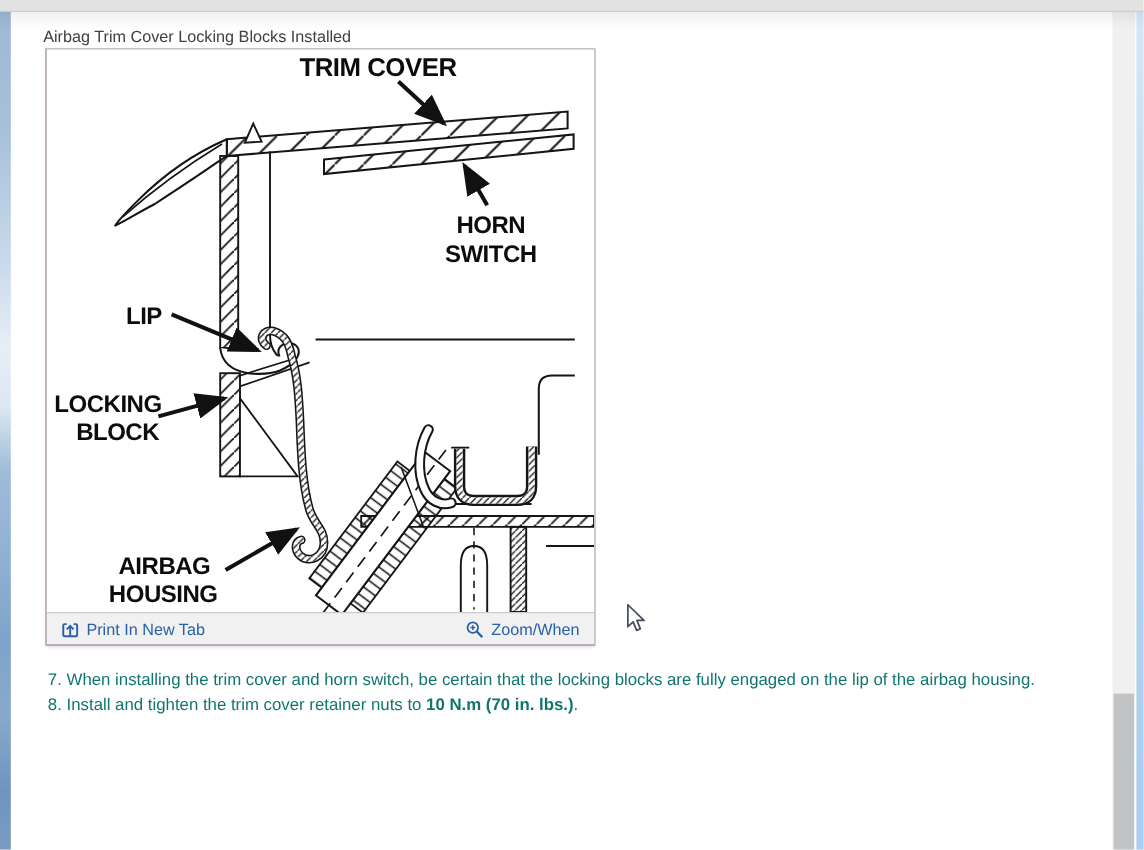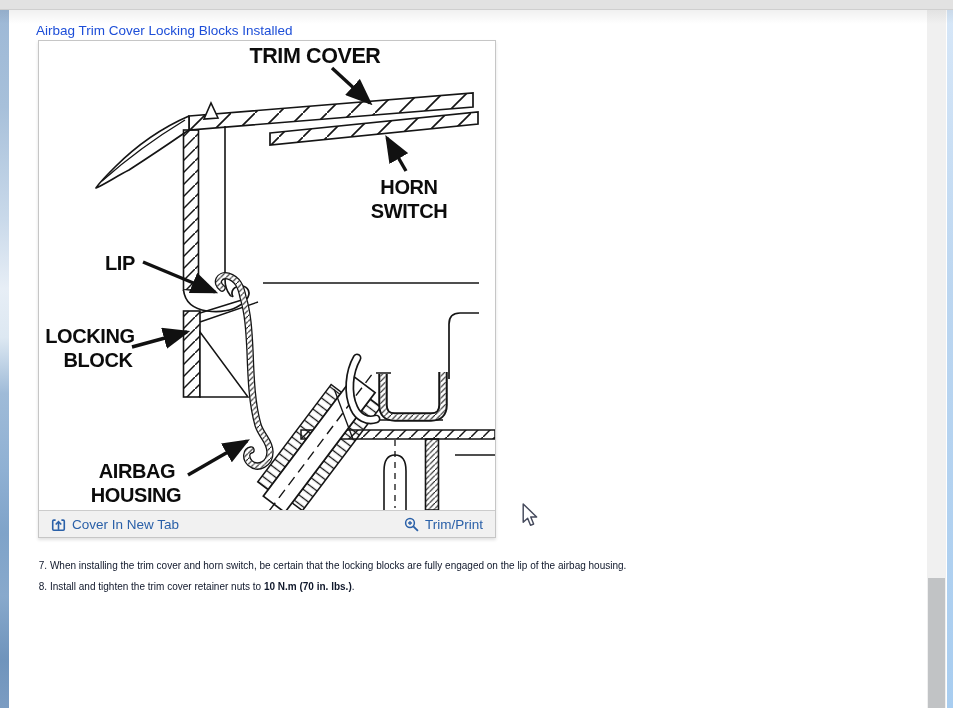--- a/index.html
+++ b/index.html
@@ -33,42 +33,42 @@
     position:absolute;right:7px;top:9px;bottom:0;width:19px;
     background:#f0f0f0;z-index:4;
   }
   .scroll-thumb{
     position:absolute;right:8px;top:578px;width:17px;height:130px;
     background:#c1c3c5;z-index:5;
   }
   .content{position:absolute;left:36px;top:0;width:892px;z-index:2;}
   .fig-title{
     position:absolute;left:0;top:23px;
-    font-size:13.5px;color:#1d4ed8;white-space:nowrap;
+    font-size:13.5px;color:#404040;white-space:nowrap;
   }
   .fig-box{
     position:absolute;left:2px;top:40px;width:456px;
     border:1px solid #c6c6c6;background:#701a75;
     box-shadow:0 2px 3px rgba(0,0,0,0.12);
   }
   .fig-canvas{width:456px;height:469px;background:#fff;}
   .fig-toolbar{
     height:26px;background:#f1f1f1;border-top:1px solid #cccccc;
     display:flex;align-items:center;justify-content:space-between;
     padding:0 12px;
   }
   .lnk{
     display:flex;align-items:center;gap:6px;
     color:#2a60a8;font-size:13.5px;text-decoration:none;cursor:pointer;
     white-space:nowrap;
   }
   .lnk svg{display:block;}
   .instructions{
     position:absolute;left:0;top:556px;width:892px;
-    font-size:10px;line-height:20.5px;color:#0f172a;
+    font-size:14px;line-height:20.5px;color:#0f766e;
   }
   .instructions p{margin:0;white-space:pre-wrap;}
   .lbl{font-family:"Liberation Sans",sans-serif;font-weight:bold;fill:#0c0c0c;letter-spacing:-0.4px;}
   .arrow{stroke:#111;stroke-width:3.4;marker-end:url(#ah);}
   .cursor{position:absolute;left:521px;top:503px;z-index:9;}
 </style>
 </head>
 <body>
 
 <div class="top-band"></div>
@@ -192,29 +192,29 @@
     </div>
 
     <div class="fig-toolbar">
       <a class="lnk">
         <svg width="15" height="15" viewBox="0 0 14 14">
           <rect x="1.6" y="2.9" width="10.8" height="9.4" rx="1" fill="none" stroke="#2a60a8" stroke-width="1.5"></rect>
           <rect x="4.3" y="1.6" width="5.4" height="2.6" fill="#f1f1f1"></rect>
           <path d="M7,12 V4.6" stroke="#2a60a8" stroke-width="1.5" fill="none"></path>
           <path d="M4.4,7 L7,4.3 L9.6,7" stroke="#2a60a8" stroke-width="1.5" fill="none"></path>
         </svg>
-        <span>Cover In New Tab</span>
+        <span>Print In New Tab</span>
       </a>
       <a class="lnk">
         <svg width="15" height="15" viewBox="0 0 14 14">
           <circle cx="5.6" cy="5.6" r="4.1" fill="none" stroke="#2a60a8" stroke-width="1.4"></circle>
           <path d="M5.6,3.8 V7.4 M3.8,5.6 H7.4" stroke="#2a60a8" stroke-width="1.2" fill="none"></path>
           <path d="M8.7,8.7 L13,13" stroke="#2a60a8" stroke-width="1.7" fill="none"></path>
         </svg>
-        <span>Trim/Print</span>
+        <span>Zoom/When</span>
       </a>
     </div>
   </div>
 
   <div class="instructions">
     <p> 7. When installing the trim cover and horn switch, be certain that the locking blocks are fully engaged on the lip of the airbag housing.</p>
     <p><span> 8. Install and tighten the trim cover retainer nuts to </span><b>10 N.m (70 in. lbs.)</b><span>.</span></p>
   </div>
 </div>
 

